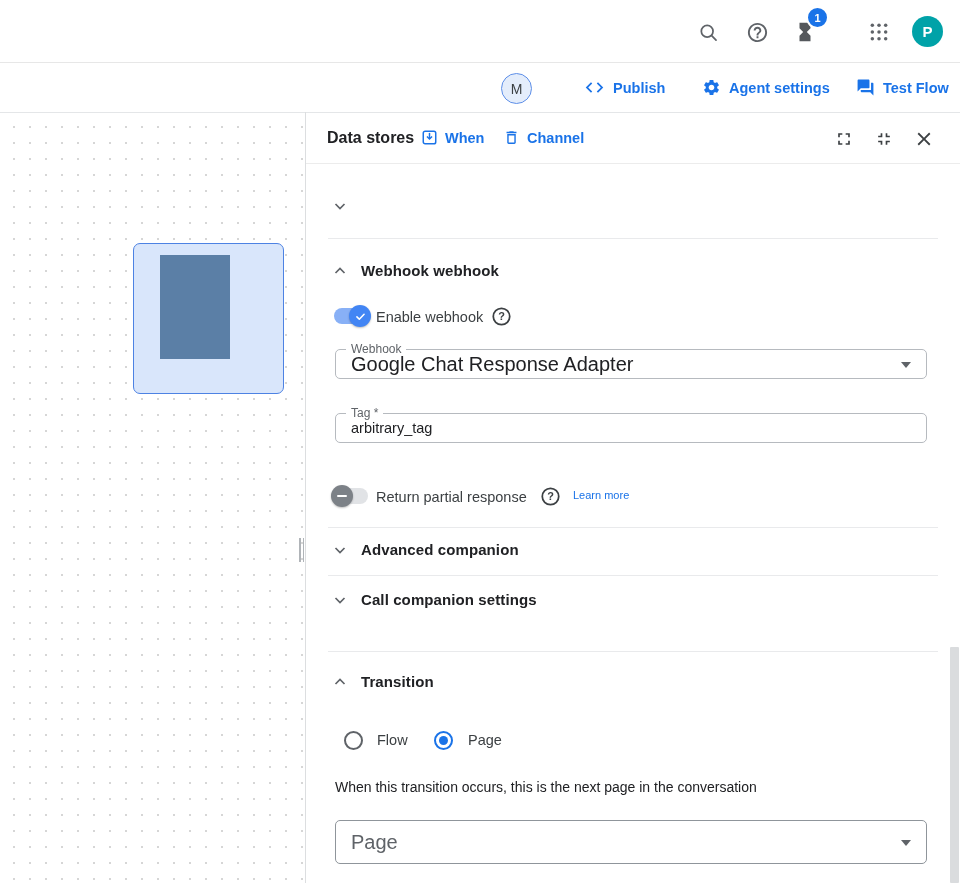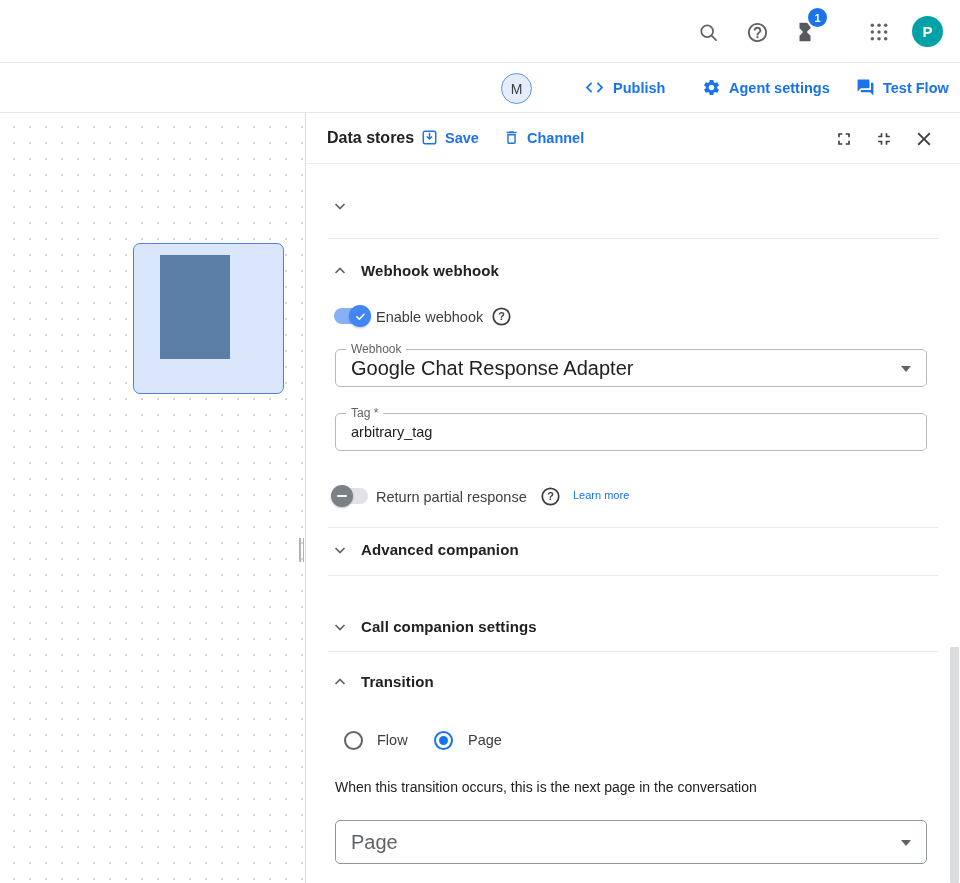--- a/index.html
+++ b/index.html
@@ -54,21 +54,21 @@
   .toggle.on{background:#88b0f6}
   .toggle.on .thumb{right:-3px;background:#4285f4}
   .toggle.off{background:#e1e3e6}
   .toggle.off .thumb{left:-3px;background:#7c8187}
   .minus-bar{width:10px;height:2px;background:#fff;border-radius:1px}
 
   .row-label{position:absolute;font-size:14.5px;color:#3c4043}
   .link{position:absolute;font-size:11px;color:#1a73e8;cursor:pointer;text-decoration:none}
 
   
-  .field{position:absolute;left:335px;width:592px;height:38px;border:1px solid #b6babf;border-radius:5px;background:#fff;cursor:pointer;box-sizing:border-box}
+  .field{position:absolute;left:335px;width:592px;height:30px;border:1px solid #b6babf;border-radius:5px;background:#fff;cursor:pointer;box-sizing:border-box}
   .field-label{position:absolute;top:-8px;left:10px;background:#fff;padding:0 5px;font-size:12px;color:#5f6368;white-space:nowrap}
   .field-value{position:absolute;left:15px;top:50%;transform:translateY(-50%);font-size:20px;color:#202124;white-space:nowrap}
   .field-value.placeholder{color:#5f6368}
   .dd-arrow{position:absolute;right:15px;top:50%;margin-top:-2px;width:0;height:0;
     border-left:5px solid transparent;border-right:5px solid transparent;border-top:6px solid #5f6368}
 
   
   .radio{position:absolute;width:19px;height:19px;border-radius:50%;box-sizing:border-box;cursor:pointer;
     display:flex;align-items:center;justify-content:center;background:#fff}
   .radio.unsel{border:2px solid #5f6368}
@@ -162,21 +162,21 @@
 
 <div class="panel-title">Data stores</div>
 <button class="hdr-btn" style="left:421px">
   <span style="display:flex">
     <svg width="17" height="17" viewBox="0 0 24 24">
         <rect x="3.2" y="3.2" width="17.6" height="17.6" rx="2.6" fill="none" stroke="#1a73e8" stroke-width="2.1"></rect>
         <line x1="12" y1="5.5" x2="12" y2="13.6" stroke="#1a73e8" stroke-width="2.1"></line>
         <polyline points="8.4,10.6 12,14.2 15.6,10.6" fill="none" stroke="#1a73e8" stroke-width="2.1"></polyline>
       </svg>
   </span>
-  <span>Save</span>
+  <span>When</span>
 </button>
 <button class="hdr-btn" style="left:503px">
   <span style="display:flex">
     <svg width="17" height="17" viewBox="0 0 24 24">
         <path fill="#1a73e8" d="M16 9v10H8V9h8m-1.5-6h-5l-1 1H5v2h14V4h-3.5l-1-1zM18 7H6v12c0 1.1.9 2 2 2h8c1.1 0 2-.9 2-2V7z"></path>
       </svg>
   </span>
   <span>Channel</span>
 </button>
 <button class="icon-btn" style="left:834px;top:129px;width:20px;height:20px">
@@ -259,21 +259,21 @@
 <button class="section-row" style="left:332px;top:541px">
   <span style="display:flex">
     <svg width="16" height="16" viewBox="0 0 16 16">
         <polyline points="3.5,6 8,10.5 12.5,6" fill="none" stroke="#5f6368" stroke-width="1.7"></polyline>
       </svg>
   </span>
   <span class="section-label">Advanced companion</span>
 </button>
 <div class="divider" style="top:575px"></div>
 
-<button class="section-row" style="left:332px;top:618px">
+<button class="section-row" style="left:332px;top:591px">
   <span style="display:flex">
     <svg width="16" height="16" viewBox="0 0 16 16">
         <polyline points="3.5,6 8,10.5 12.5,6" fill="none" stroke="#5f6368" stroke-width="1.7"></polyline>
       </svg>
   </span>
   <span class="section-label">Call companion settings</span>
 </button>
 <div class="divider" style="top:651px"></div>
 
 <button class="section-row" style="left:332px;top:673px">

